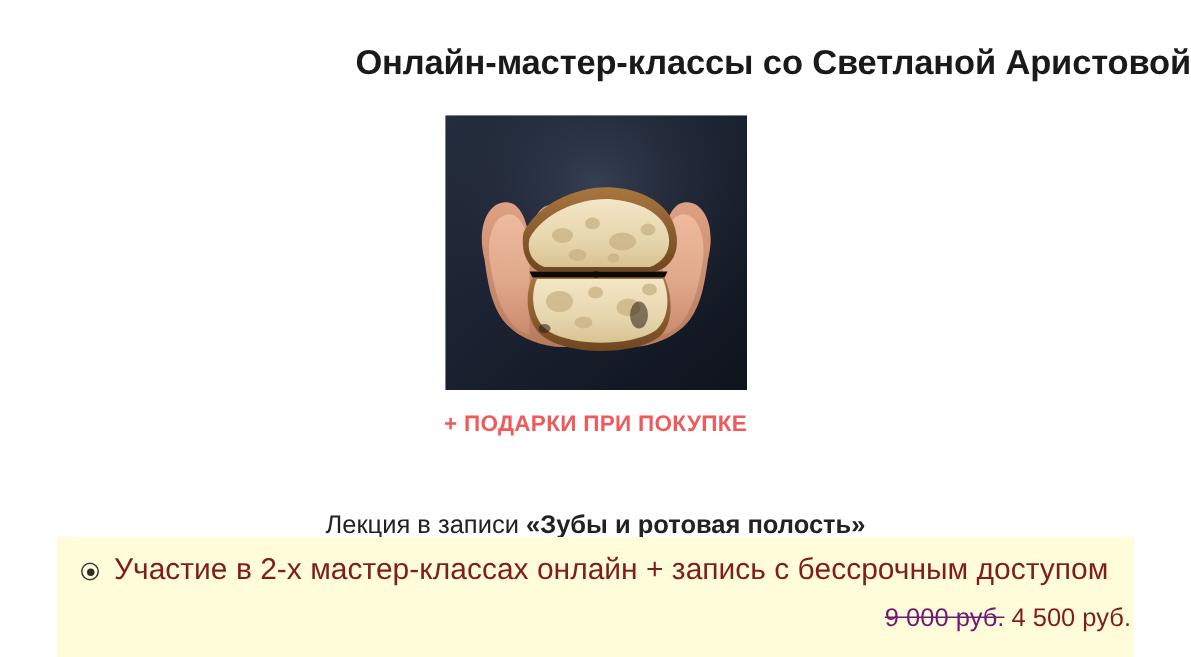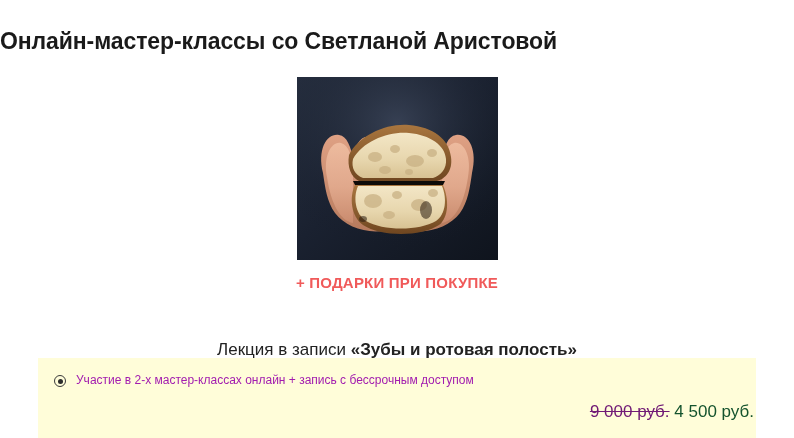--- a/index.html
+++ b/index.html
@@ -21,21 +21,21 @@
     width: 794px;
     height: 438px;
   }
 
   
   .title {
     position: absolute;
     top: 28px;
     left: 0;
     width: 794px;
-    text-align: left;
+    text-align: right;
     font-size: 23px;
     font-weight: bold;
     letter-spacing: -0.1px;
     color: #1a1a1a;
     white-space: nowrap;
   }
 
   
   .photo-wrap {
     position: absolute;
@@ -115,39 +115,39 @@
     left: 50%;
     top: 50%;
     width: 5px;
     height: 5px;
     margin-left: -2.5px;
     margin-top: -2.5px;
     border-radius: 50%;
     background: #2b2b2b;
   }
   .offer-text {
-    font-size: 12px;
+    font-size: 20px;
     line-height: 20px;
-    color: #a21caf;
+    color: #7f1d1d;
     white-space: nowrap;
   }
   .price-row {
     position: absolute;
     right: 2px;
     top: 44px;
     font-size: 17px;
     color: #222222;
     white-space: nowrap;
   }
   .price-old {
     text-decoration: line-through;
     color: #701a75;
   }
   .price-new {
-    color: #14532d;
+    color: #7f1d1d;
   }
 </style>
 </head>
 <body>
 
 <div class="page">
 
   <div class="title">Онлайн-мастер-классы со Светланой Аристовой</div>
 
   <div class="photo-wrap">

